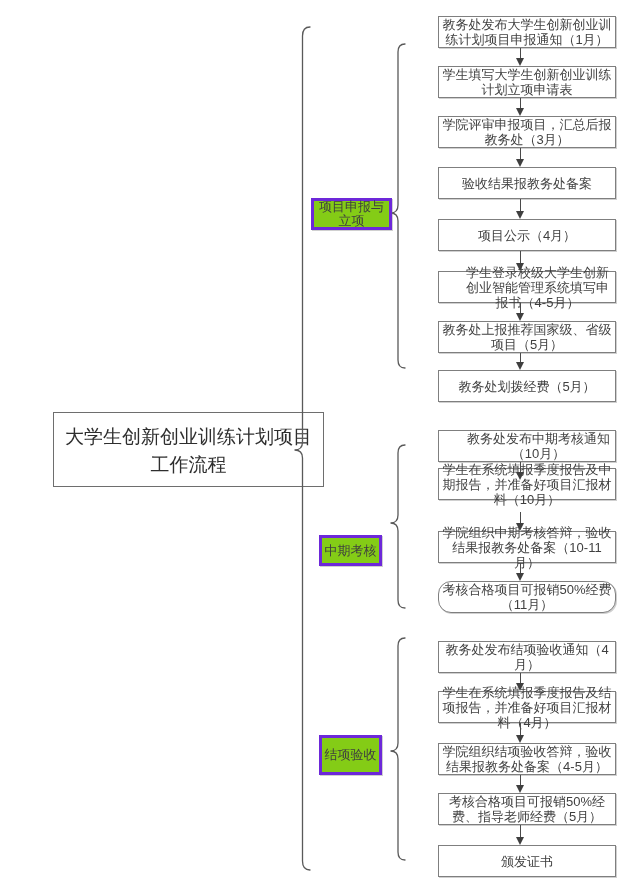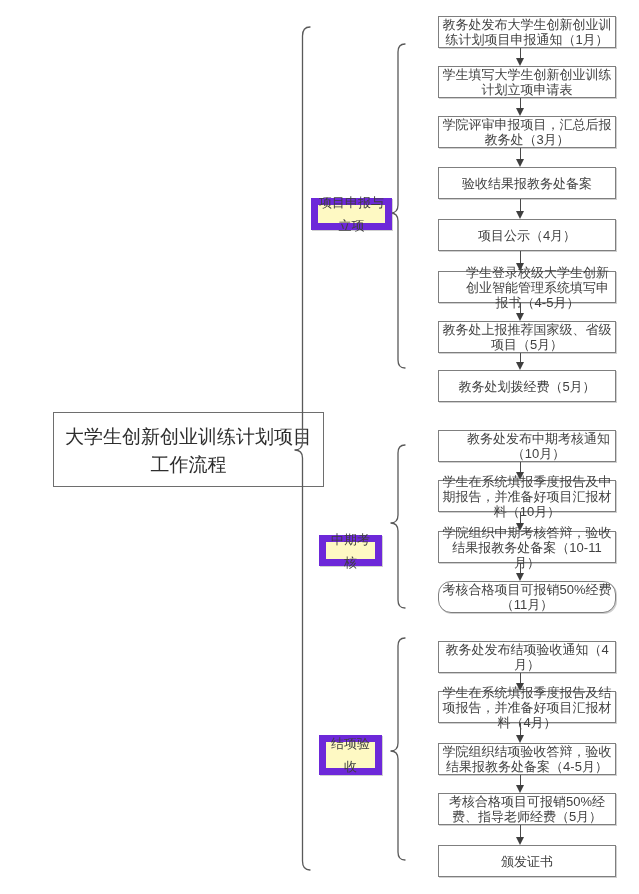--- a/index.html
+++ b/index.html
@@ -24,30 +24,30 @@
     text-align: center;
     font-family: "DejaVu Serif", "Liberation Serif", serif;
     font-size: 19px;
     line-height: 28px;
     color: #2e2e2e;
     background: #ffffff;
     margin-left: 36px;
   }
   .label-box {
     position: absolute;
-    border: 7px solid #6d28d9;
+    border: 3px solid #6d28d9;
     box-sizing: border-box;
     display: flex;
     align-items: center;
     justify-content: center;
     text-align: center;
     font-size: 13px;
-    line-height: 23px;
+    line-height: 14px;
     color: #3f3f3f;
-    background: #fef9c3;
+    background: #84cc16;
     box-shadow: 1px 1px 0 rgba(120,120,120,0.35);
   }
   .fbox {
     position: absolute;
     left: 414px;
     width: 178px;
     height: 32px;
     border: 1px solid #7f7f7f;
     box-sizing: border-box;
     display: flex;
@@ -119,21 +119,21 @@
   <div class="fbox" style="top:16px;">教务处发布大学生创新创业训练计划项目申报通知（1月）</div>
   <div class="fbox" style="top:66px;">学生填写大学生创新创业训练计划立项申请表</div>
   <div class="fbox" style="top:116px;">学院评审申报项目，汇总后报教务处（3月）</div>
   <div class="fbox" style="top:167px;">验收结果报教务处备案</div>
   <div class="fbox" style="top:219px;">项目公示（4月）</div>
   <div class="fbox" style="top:271px;padding-left:24px;">学生登录校级大学生创新创业智能管理系统填写申报书（4-5月）</div>
   <div class="fbox" style="top:321px;">教务处上报推荐国家级、省级项目（5月）</div>
   <div class="fbox" style="top:370px;">教务处划拨经费（5月）</div>
 
   <div class="fbox" style="top:430px;padding-left:26px;">教务处发布中期考核通知（10月）</div>
-  <div class="fbox" style="top:480px;">学生在系统填报季度报告及中期报告，并准备好项目汇报材料（10月）</div>
+  <div class="fbox" style="top:468px;">学生在系统填报季度报告及中期报告，并准备好项目汇报材料（10月）</div>
   <div class="fbox" style="top:531px;">学院组织中期考核答辩，验收结果报教务处备案（10-11月）</div>
   <div class="fbox" style="top:581px;border-radius:13px;">考核合格项目可报销50%经费（11月）</div>
 
   <div class="fbox" style="top:641px;">教务处发布结项验收通知（4月）</div>
   <div class="fbox" style="top:691px;">学生在系统填报季度报告及结项报告，并准备好项目汇报材料（4月）</div>
   <div class="fbox" style="top:743px;">学院组织结项验收答辩，验收结果报教务处备案（4-5月）</div>
   <div class="fbox" style="top:793px;">考核合格项目可报销50%经费、指导老师经费（5月）</div>
   <div class="fbox" style="top:845px;">颁发证书</div>
 
   <div class="arrow" style="top:48px;  height:18px;"></div>

